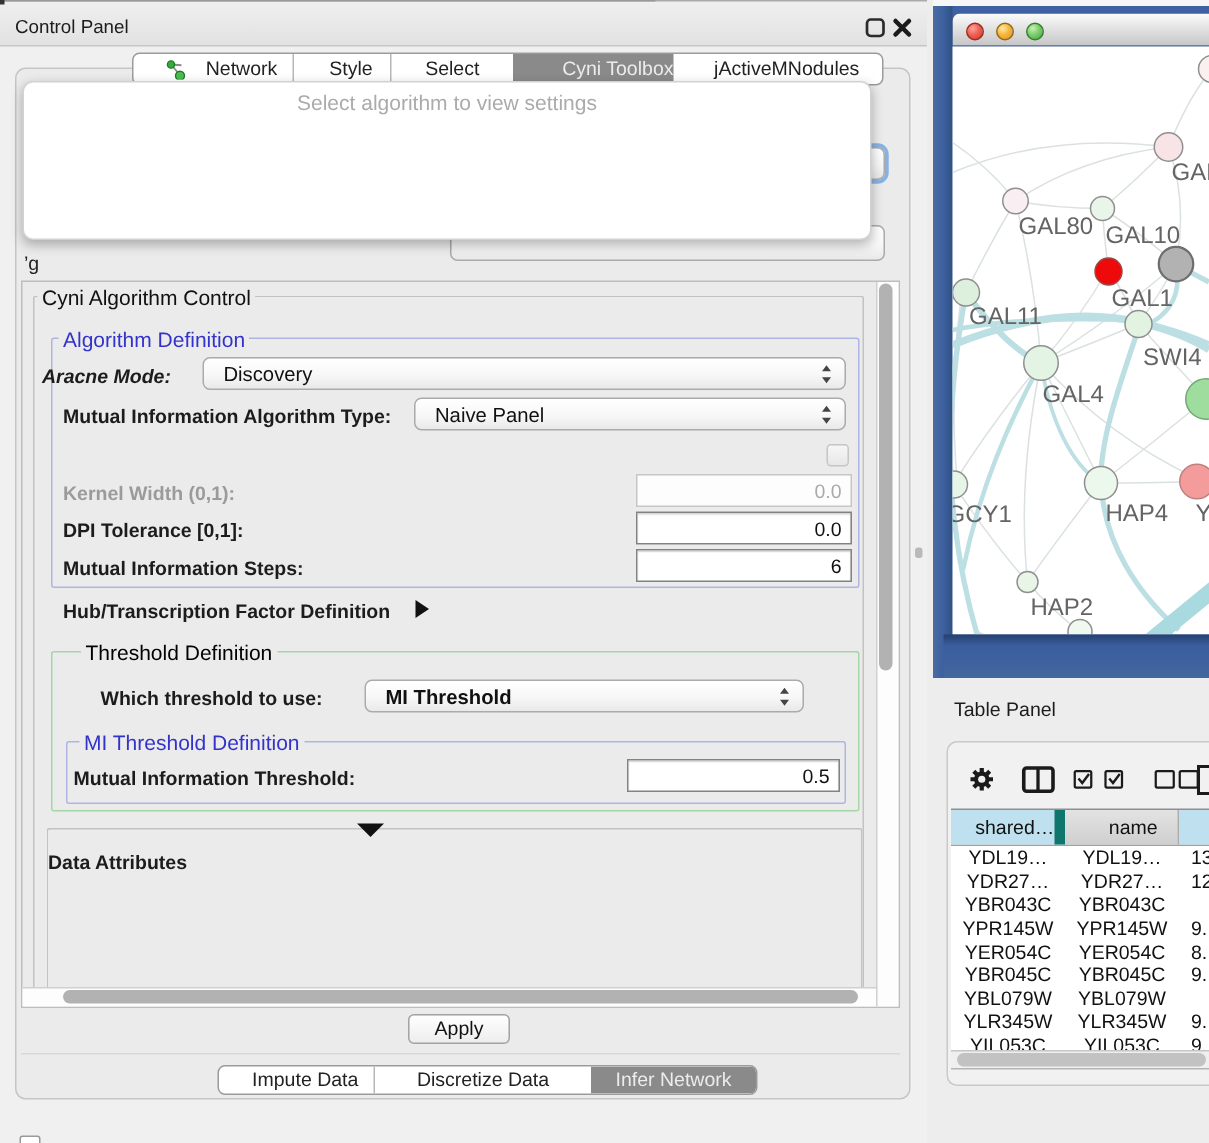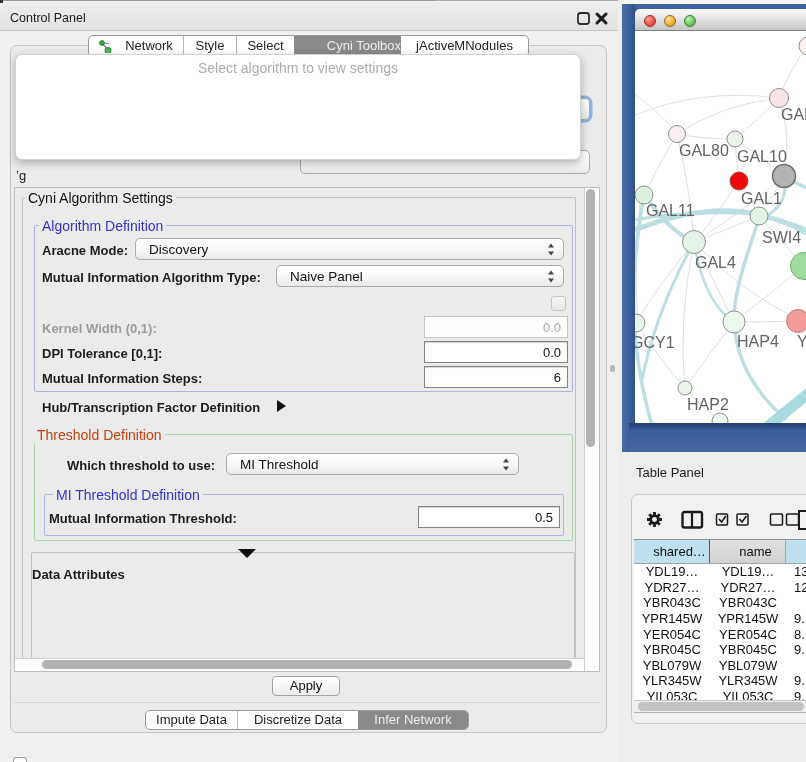--- a/index.html
+++ b/index.html
@@ -11,21 +11,21 @@
 .dis{color:#9b9b9b;}
 .combo{position:absolute;border:1px solid #ABABAB;border-radius:5px;background:linear-gradient(#FFFFFF,#F7F7F7 55%,#E9E9E9);box-shadow:inset 0 1px 0 #fff;font-size:13px;color:#111;}
 .combo .cv{position:absolute;left:13px;top:2.5px;font-size:13.5px;}
 .combo svg.ar{position:absolute;right:8px;top:3.5px;}
 .field{position:absolute;background:#fff;border:1px solid #828282;box-shadow:inset 0 1px 1px rgba(0,0,0,.18);font-size:13px;color:#111;text-align:right;}
 .field .v{position:absolute;right:6px;top:3px;}
 .fielddis{position:absolute;background:#FDFDFD;border:1px solid #C6C6C6;font-size:13px;color:#A9A9A9;text-align:right;}
 .group{position:absolute;border:1px solid #C2C2C2;border-radius:2px;}
 .gtitle{position:absolute;font-size:14px;background:#EBEBEB;padding:0 3px;white-space:nowrap;}
 .seg{position:absolute;display:flex;border:1px solid #9B9B9B;border-radius:5px;background:#fff;overflow:hidden;height:20px;line-height:20px;font-size:13px;color:#222;}
-.seg .s{padding:0 12px;text-align:center;white-space:nowrap;}
+.seg .s{padding:0 12px;text-align:center;white-space:nowrap;margin-left:12px;}
 .seg .sp{width:1px;background:#B7B7B7;margin:0;}
 .seg .sel{background:#8A8A8A;color:#ECECEC;}
 .tl{width:10px;height:10px;border-radius:50%;box-sizing:content-box;}
 .row{position:relative;height:15.64px;line-height:15.64px;}
 .row .c1{position:absolute;left:0;width:76px;text-align:center;}
 .row .c2{position:absolute;left:76px;width:76px;text-align:center;}
 .row .c3{position:absolute;left:152px;padding-left:8px;}
 </style>
 </head>
 <body>
@@ -46,26 +46,26 @@
 
     <div class="combo" style="left:300px;top:98px;width:288px;height:20px;box-shadow:0 0 0 2.5px rgba(125,173,224,.9);"></div>
     <div class="combo" style="left:300px;top:150px;width:288px;height:22px;"></div>
     <div class="abs" style="left:14px;top:170px;width:30px;height:17px;overflow:hidden;">
         <span style="position:absolute;left:2px;top:-2px;font-size:13px;color:#222;">’g</span>
       </div>
 
     <div class="abs" id="scrollpane" style="left:14px;top:187px;width:586px;height:485px;border:1px solid #BDBDBD;box-sizing:border-box;background:#EBEBEB;"></div>
 
     <div class="group" style="left:22px;top:197px;width:552px;height:461px;border-bottom:none;"></div>
-    <div class="gtitle" style="left:25px;top:190px;color:#111;">Cyni Algorithm Settings</div>
+    <div class="gtitle" style="left:25px;top:190px;color:#111;">Cyni Algorithm Control</div>
 
     <div class="group" style="left:34px;top:225px;width:537px;height:165px;border-color:#AEB5E4;"></div>
     <div class="gtitle" style="left:39px;top:218px;color:#3333CC;">Algorithm Definition</div>
 
-    <div class="lbl" style="left:42px;top:243px;">Aracne Mode:</div>
+    <div class="lbl" style="left:28px;top:243px;font-style:italic;">Aracne Mode:</div>
     <div class="combo" style="left:135px;top:238px;width:427px;height:20px;">
         <span class="cv">Discovery</span>
         <svg class="ar" width="8" height="13" viewBox="0 0 8 13">
           <path d="M4 0.5 L7 4.5 H1 Z" fill="#444"></path>
           <path d="M4 12.5 L7 8.5 H1 Z" fill="#444"></path>
         </svg>
       </div>
 
     <div class="lbl" style="left:42px;top:270px;">Mutual Information Algorithm Type:</div>
     <div class="combo" style="left:276px;top:265px;width:286px;height:20px;">
@@ -90,24 +90,24 @@
 
     <div class="lbl" style="left:42px;top:371px;">Mutual Information Steps:</div>
     <div class="field" style="left:424px;top:366px;width:144px;height:22px;box-sizing:border-box;">
         <span class="v">6</span>
       </div>
 
     <div class="lbl" style="left:42px;top:400px;">Hub/Transcription Factor Definition</div>
     <div class="abs" style="left:277px;top:400px;width:0;height:0;border-top:6.5px solid transparent;border-bottom:6.5px solid transparent;border-left:9.5px solid #111;"></div>
 
     <div class="group" style="left:34px;top:434px;width:537px;height:105px;border-color:#A5D6A5;"></div>
-    <div class="gtitle" style="left:34px;top:427px;color:#c2410c;">Threshold Definition</div>
+    <div class="gtitle" style="left:54px;top:427px;color:#000000;">Threshold Definition</div>
 
     <div class="lbl" style="left:67px;top:458px;">Which threshold to use:</div>
-    <div class="combo" style="left:226px;top:453px;width:291px;height:20px;">
+    <div class="combo" style="left:243px;top:453px;width:291px;height:20px;font-weight:bold;">
         <span class="cv">MI Threshold</span>
         <svg class="ar" width="8" height="13" viewBox="0 0 8 13">
           <path d="M4 0.5 L7 4.5 H1 Z" fill="#444"></path>
           <path d="M4 12.5 L7 8.5 H1 Z" fill="#444"></path>
         </svg>
       </div>
 
     <div class="group" style="left:44px;top:494px;width:518px;height:40px;border-color:#AEB5E4;"></div>
     <div class="gtitle" style="left:53px;top:487px;color:#3333CC;">MI Threshold Definition</div>
     <div class="lbl" style="left:49px;top:511px;">Mutual Information Threshold:</div>
@@ -273,21 +273,21 @@
         </g>
 
         <g fill="none" stroke="#1b1b1b" stroke-width="1.5">
           <rect x="124.5" y="5" width="12" height="11" rx="1"></rect>
           <rect x="140.5" y="5" width="12" height="11" rx="1"></rect>
         </g>
 
         <path d="M153 2 h10 l5 5 v13 h-15 z M163 2 v5 h5" fill="none" stroke="#1b1b1b" stroke-width="2"></path>
       </svg>
       <div class="abs" style="left:2px;top:44px;width:183px;height:25px;border-top:1px solid #8F8F8F;border-bottom:1px solid #A2A2A2;box-sizing:border-box;font-size:13px;color:#111;">
-        <div class="abs" style="left:0;top:0;width:76px;height:23px;background:#BEE0EF;border-right:1px solid #0f766e;box-sizing:border-box;text-align:center;line-height:23px;padding-left:16px;">shared…</div>
+        <div class="abs" style="left:0;top:0;width:76px;height:23px;background:#BEE0EF;border-right:7px solid #0f766e;box-sizing:border-box;text-align:center;line-height:23px;padding-left:16px;">shared…</div>
         <div class="abs" style="left:76px;top:0;width:76px;height:23px;background:linear-gradient(#E3E3E3,#CFCFCF);border-right:1px solid #ACACAC;box-sizing:border-box;text-align:center;line-height:23px;padding-left:16px;">name</div>
         <div class="abs" style="left:152px;top:0;width:33px;height:23px;background:#BEE0EF;"></div>
       </div>
 
       <div class="abs" id="rows" style="left:2px;top:69px;width:183px;height:136px;background:#fff;overflow:hidden;font-size:13px;color:#111;">
         <div class="row">
             <span class="c1">YDL19…</span>
             <span class="c2">YDL19…</span>
             <span class="c3">13</span>
           </div>

